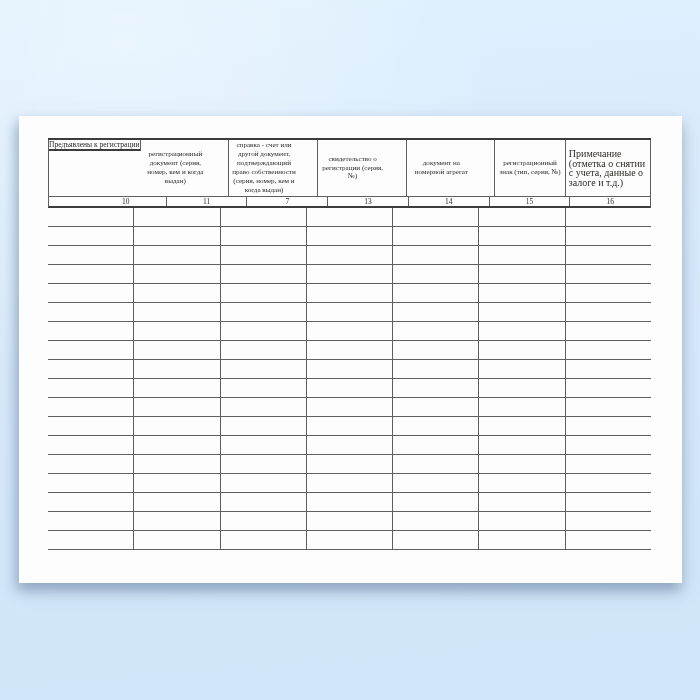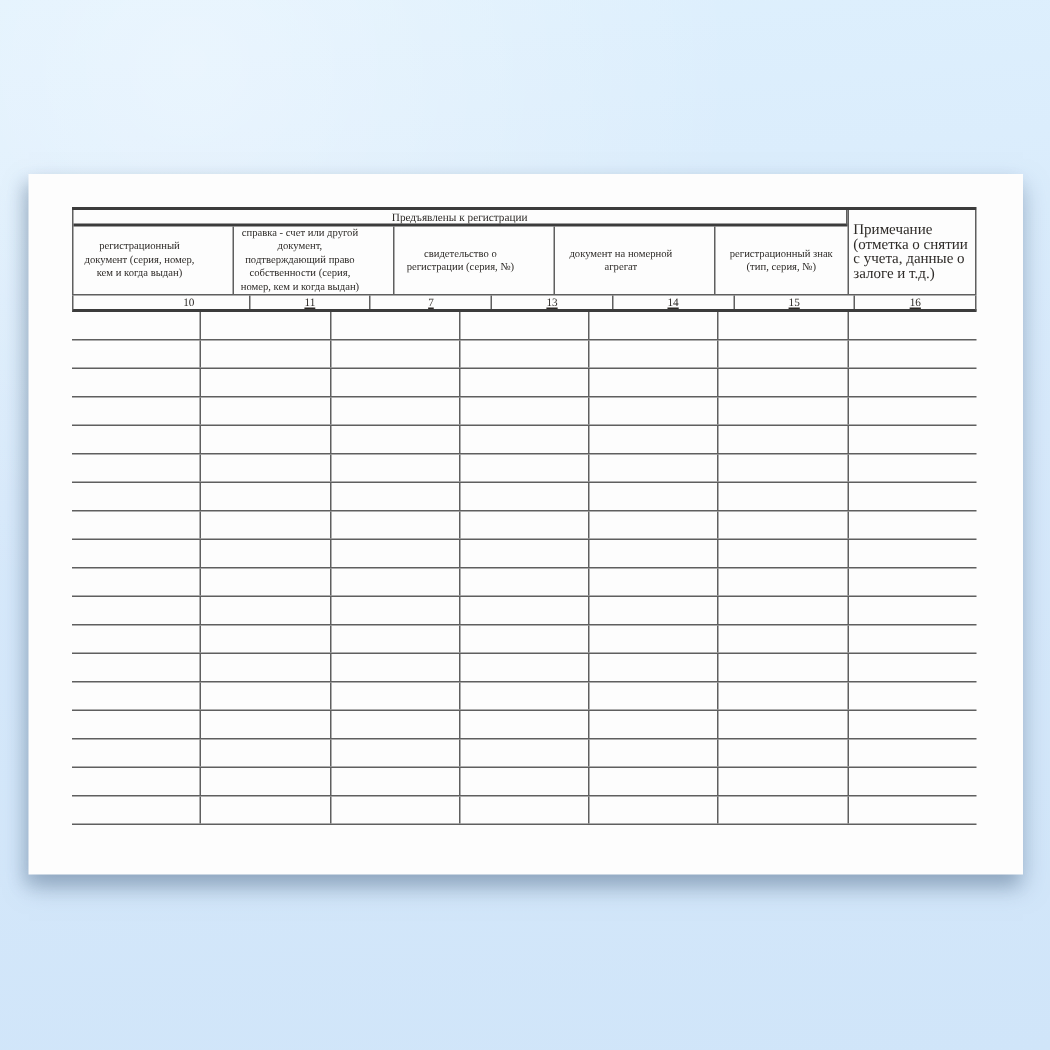--- a/index.html
+++ b/index.html
@@ -25,21 +25,21 @@
     color:var(--ink);
   }
   .reg-table *{box-sizing:border-box;}
   
   .thead{
     display:flex;height:59px;
     border-top:2px solid var(--heavy);
     border-bottom:1px solid var(--light);
   }
   .thead-left{
-    width:85.7143%;display:flex;flex-direction:column;
+    width:85.7143%;display:flex;flex-direction:row;
     border-left:1px solid var(--light);
   }
   .group-row{display:flex;height:11px;}
   .gcell{
     flex:1;display:flex;align-items:center;justify-content:center;
     border-bottom:2px solid var(--heavy);
     font-size:7.5px;line-height:8px;white-space:nowrap;overflow:hidden;
   }
   .gcell.g1{border-right:1px solid var(--light);}
   .header-row{flex:1;display:flex;}
@@ -59,21 +59,21 @@
     display:flex;height:11px;
     border-left:1px solid var(--light);
     border-right:1px solid var(--light);
     border-bottom:2px solid var(--heavy);
     padding-left:37px;
   }
   .ncell{
     flex:1;display:flex;align-items:center;justify-content:center;
     font-size:7.5px;line-height:8px;
   }
-  .ncell + .ncell{border-left:1px solid var(--light);text-decoration:underline;}
+  .ncell + .ncell{border-left:1px solid var(--light);}
   
   .data-row{display:flex;height:19px;border-bottom:1px solid var(--light);}
   .dcell{flex:1;}
   .dcell + .dcell{border-left:1px solid var(--light);}
 </style>
 </head>
 <body>
 
 <div class="sheet">
   <div class="reg-table">

